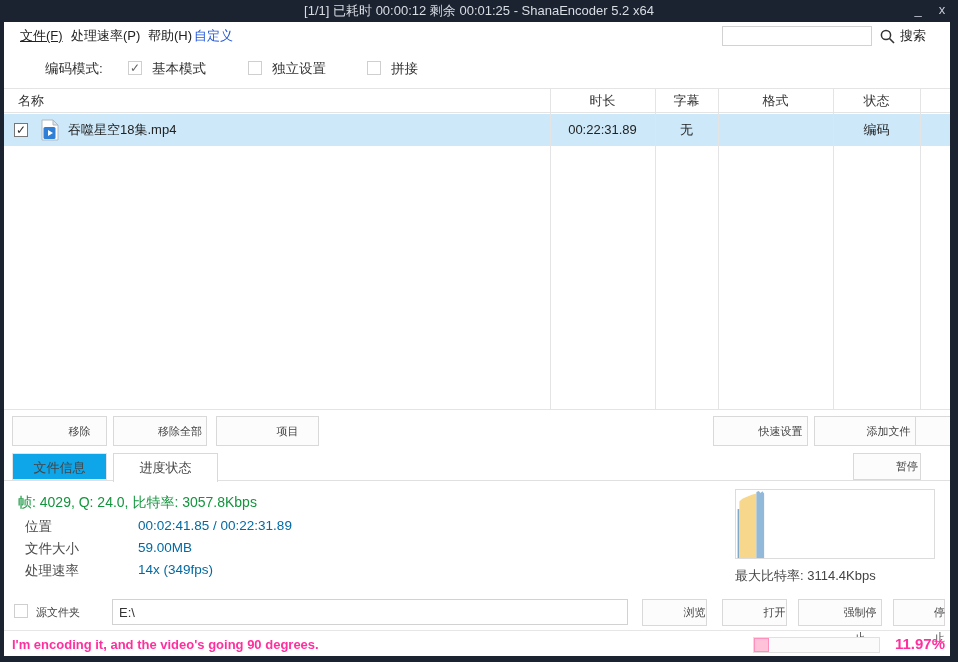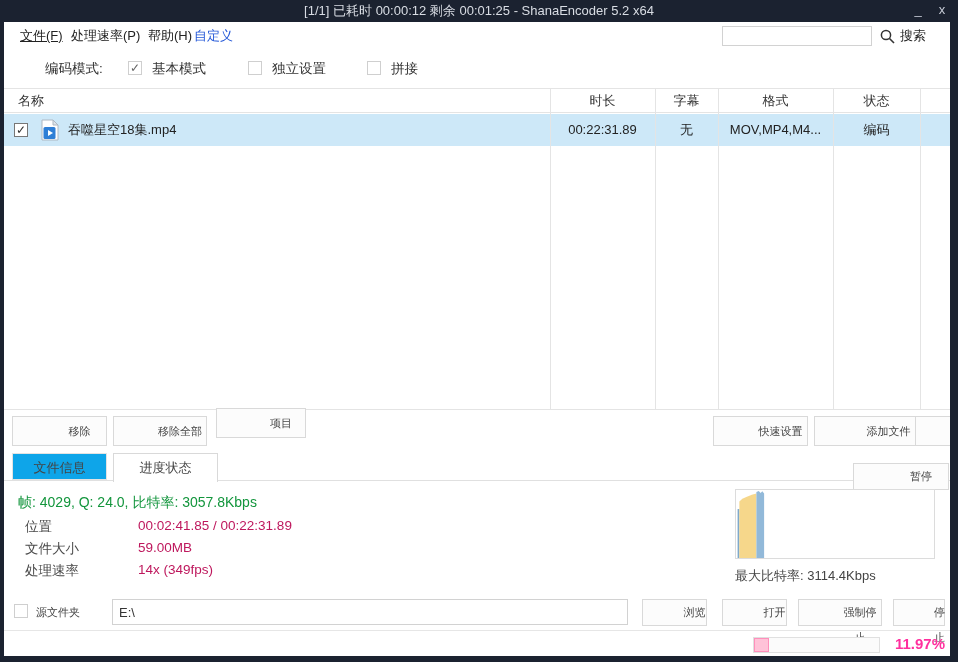--- a/index.html
+++ b/index.html
@@ -49,21 +49,21 @@
 
   
   .tabline { position:absolute; left:0; top:458px; width:946px; height:1px; background:#e0e0e0; }
   .tab { position:absolute; top:431px; height:27px; line-height:27px; text-align:center; font-size:13px; color:#444; }
   .tab.inactive { background:#0ea5e9; border:1px solid #e3e3e3; }
   .tab.active { background:#fff; border:1px solid #d9d9d9; border-bottom:none; height:29px; z-index:2; }
 
   
   .stats-line { position:absolute; left:14px; top:472px; font-size:14px; color:#12953c; }
   .info-label { position:absolute; left:21px; font-size:13.5px; color:#4a4a4a; }
-  .info-value { position:absolute; left:134px; font-size:13.5px; color:#be185d; }
+  .info-value { position:absolute; left:134px; font-size:13.5px; color:#0369a1; }
   .chart-box { position:absolute; left:731px; top:467px; width:200px; height:70px; border:1px solid #dcdcdc; background:#fff; }
   .chart-box svg { display:block; width:100%; height:100%; }
   .max-bitrate { position:absolute; left:731px; top:545px; font-size:13px; color:#444; }
 
   
   .src-cb { position:absolute; left:10px; top:582px; }
   .src-label { position:absolute; left:32px; top:576px; height:28px; line-height:28px; font-size:11px; color:#444; }
   .path-input { position:absolute; left:108px; top:577px; width:516px; height:26px; border:1px solid #d2d2d2;
       font-size:13px; color:#333; padding:0 6px; outline:none; background:#fff; font-family:"Liberation Sans",sans-serif; }
 
@@ -137,36 +137,35 @@
         <span class="cb row-cb">✓</span>
         <svg class="file-icon" width="20" height="22" viewBox="0 0 20 22">
           <path d="M2 1 h11 l5 5 v15 h-16 z" fill="#fff" stroke="#aeb8c2" stroke-width="1"></path>
           <path d="M13 1 l5 5 h-5 z" fill="#dfe5ea" stroke="#aeb8c2" stroke-width="1"></path>
           <rect x="3.5" y="8" width="12" height="12" rx="1.5" fill="#2f7fd6"></rect>
           <path d="M8 11 l5 3 -5 3 z" fill="#fff"></path>
         </svg>
         <div class="file-name">吞噬星空18集.mp4</div>
         <div class="td" style="left:546px; width:105px;">00:22:31.89</div>
         <div class="td" style="left:651px; width:63px;">无</div>
-        <div class="td" style="left:714px; width:115px;">MOV,MP4,M4...</div>
         <div class="td" style="left:829px; width:87px;">编码</div>
       </div>
     </div>
 
     <div class="btn" style="left:8px; top:394px; width:95px;">移除</div>
     <div class="btn" style="left:109px; top:394px; width:94px;">移除全部</div>
-    <div class="btn" style="left:212px; top:386px; width:90px;">项目</div>
+    <div class="btn" style="left:212px; top:394px; width:103px;">项目</div>
     <div class="btn" style="left:709px; top:394px; width:95px;">快速设置</div>
     <div class="btn" style="left:810px; top:394px; width:109px;">添加文件</div>
     <div class="btn" style="left:911px; top:394px; width:30px;">&lt;</div>
 
     <div class="tabline"></div>
     <div class="tab inactive" style="left:8px; width:95px;">文件信息</div>
     <div class="tab active" style="left:109px; width:105px;">进度状态</div>
-    <div class="btn small" style="left:849px; top:441px; width:96px;">暂停</div>
+    <div class="btn small" style="left:849px; top:431px; width:68px;">暂停</div>
 
     <div class="stats-line">帧: 4029, Q: 24.0, 比特率: 3057.8Kbps</div>
     <div class="info-label" style="top:496px;">位置</div>
     <div class="info-value" style="top:496px;">00:02:41.85 / 00:22:31.89</div>
     <div class="info-label" style="top:518px;">文件大小</div>
     <div class="info-value" style="top:518px;">59.00MB</div>
     <div class="info-label" style="top:540px;">处理速率</div>
     <div class="info-value" style="top:540px;">14x (349fps)</div>
 
     <div class="chart-box">
@@ -181,19 +180,20 @@
     <span class="cb src-cb"></span>
     <div class="src-label">源文件夹</div>
     <input class="path-input" value="E:\" style="">
     <div class="btn small" style="left:638px; top:577px; width:65px;">浏览</div>
     <div class="btn small" style="left:718px; top:577px; width:65px;">打开</div>
     <div class="btn small" style="left:794px; top:577px; width:84px;">强制停止</div>
     <div class="btn small" style="left:889px; top:577px; width:52px;">停止</div>
 
     <div class="sep"></div>
 
+    <div class="status-msg">I'm encoding it, and the video's going 90 degrees.</div>
     <div class="status-progress">
       <div class="status-progress-fill" style="width: 11.97%;"></div>
     </div>
     <div class="status-pct">11.97%</div>
 
   </div>
 </div>
 
 </body></html>

